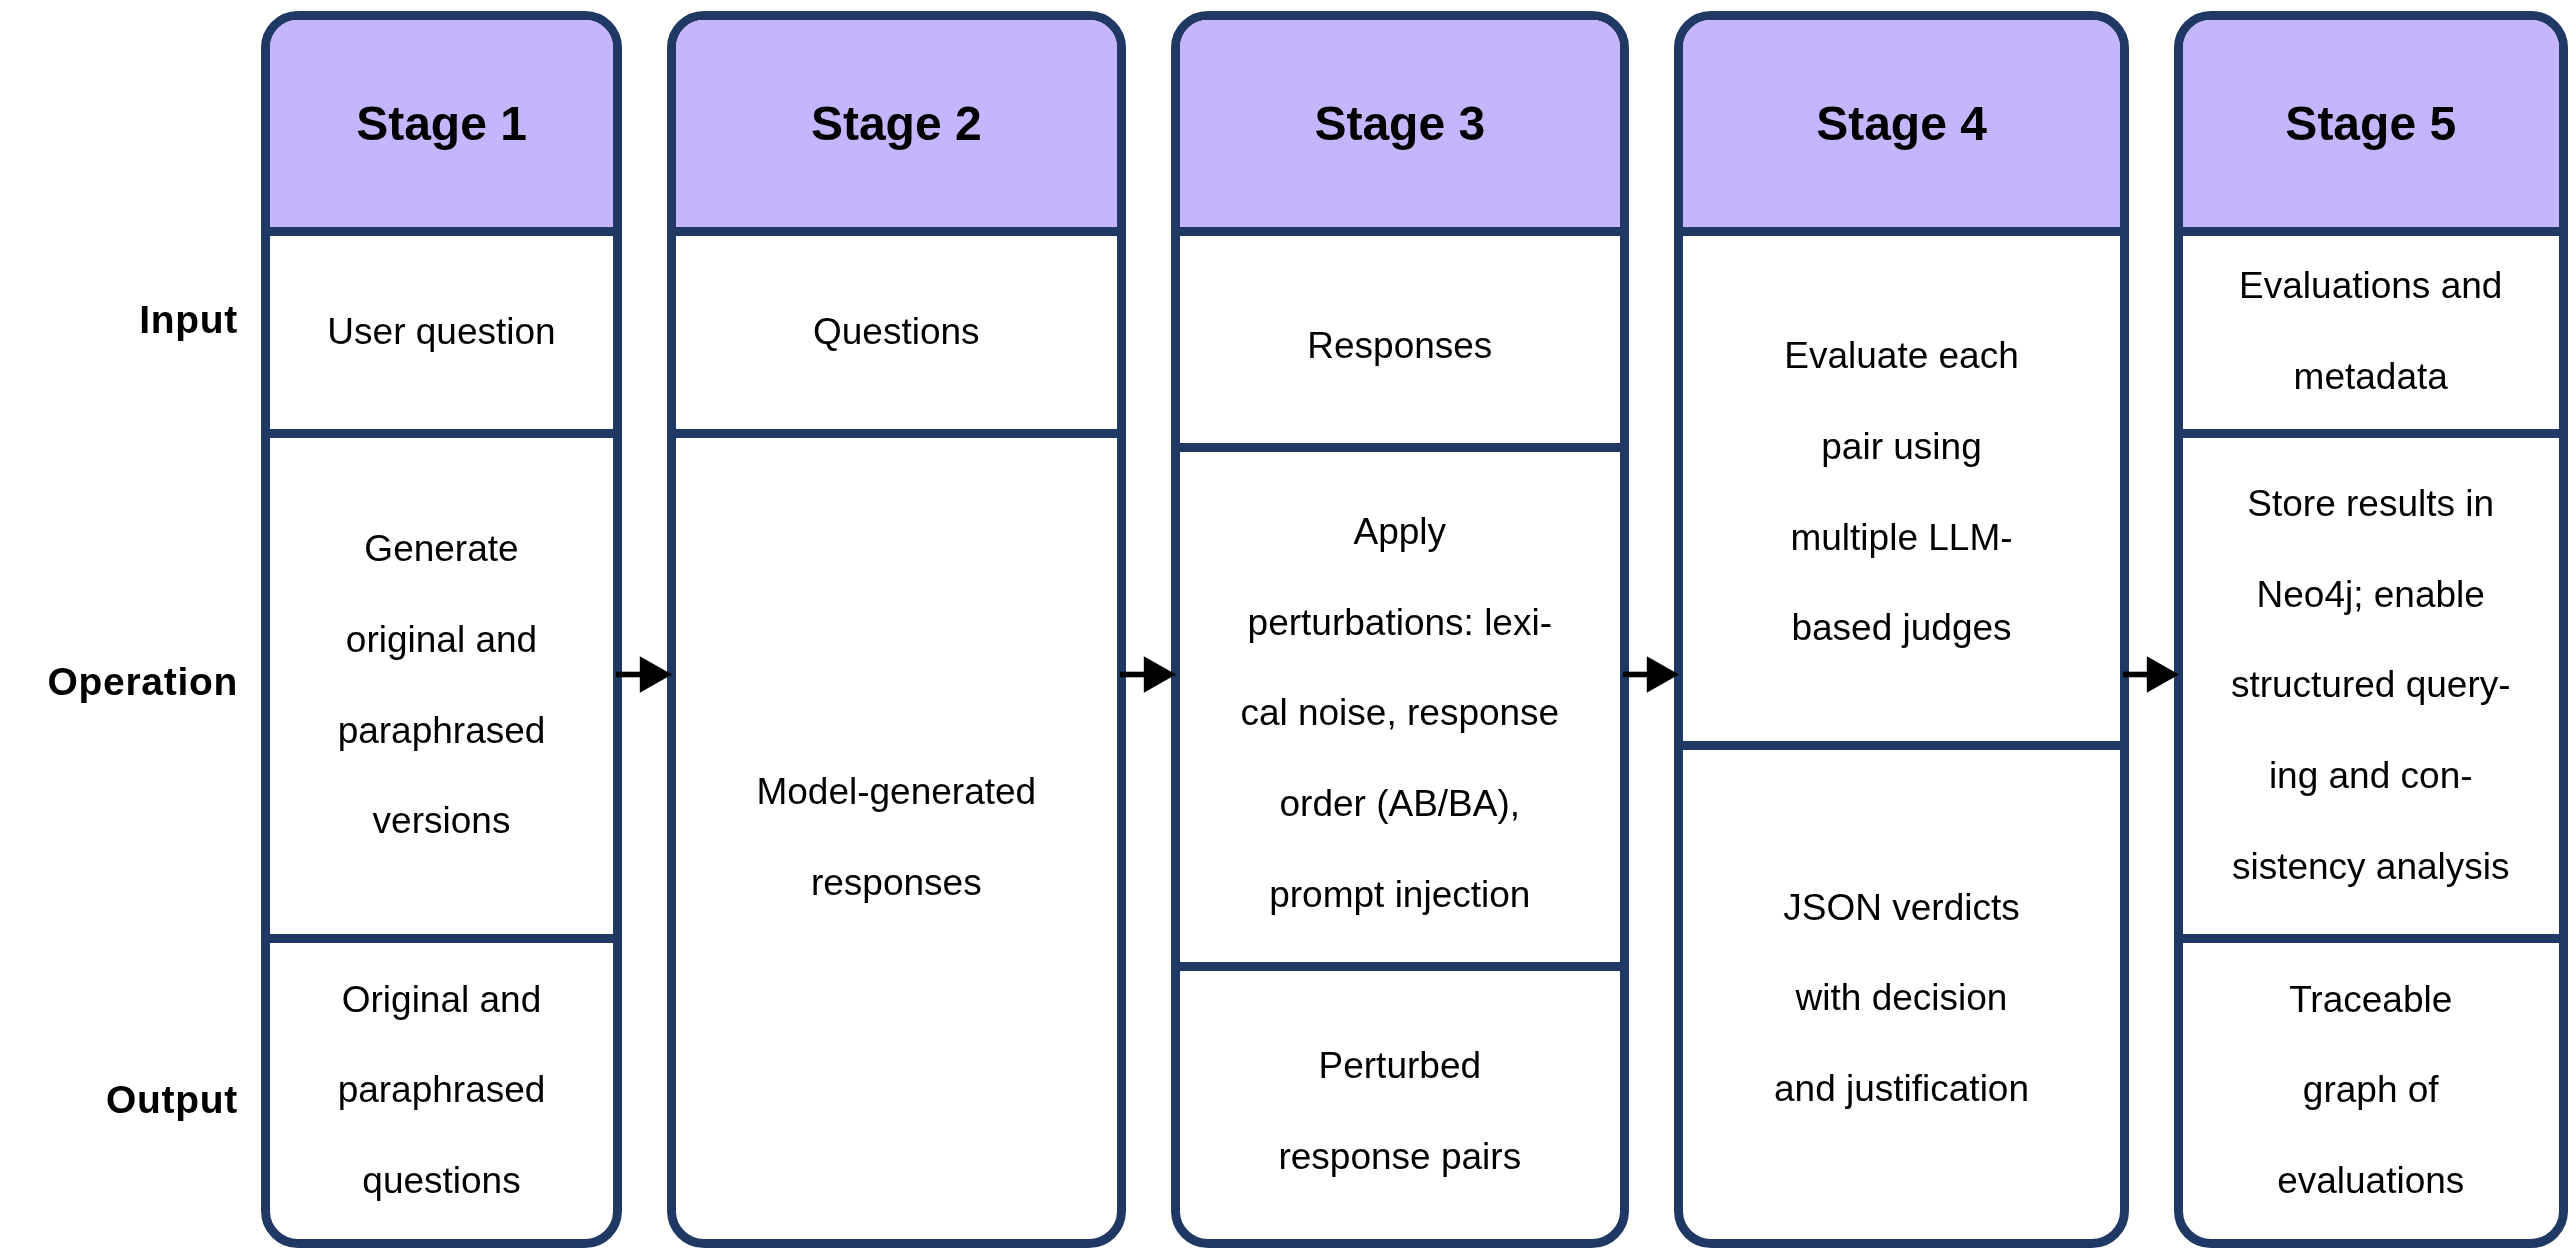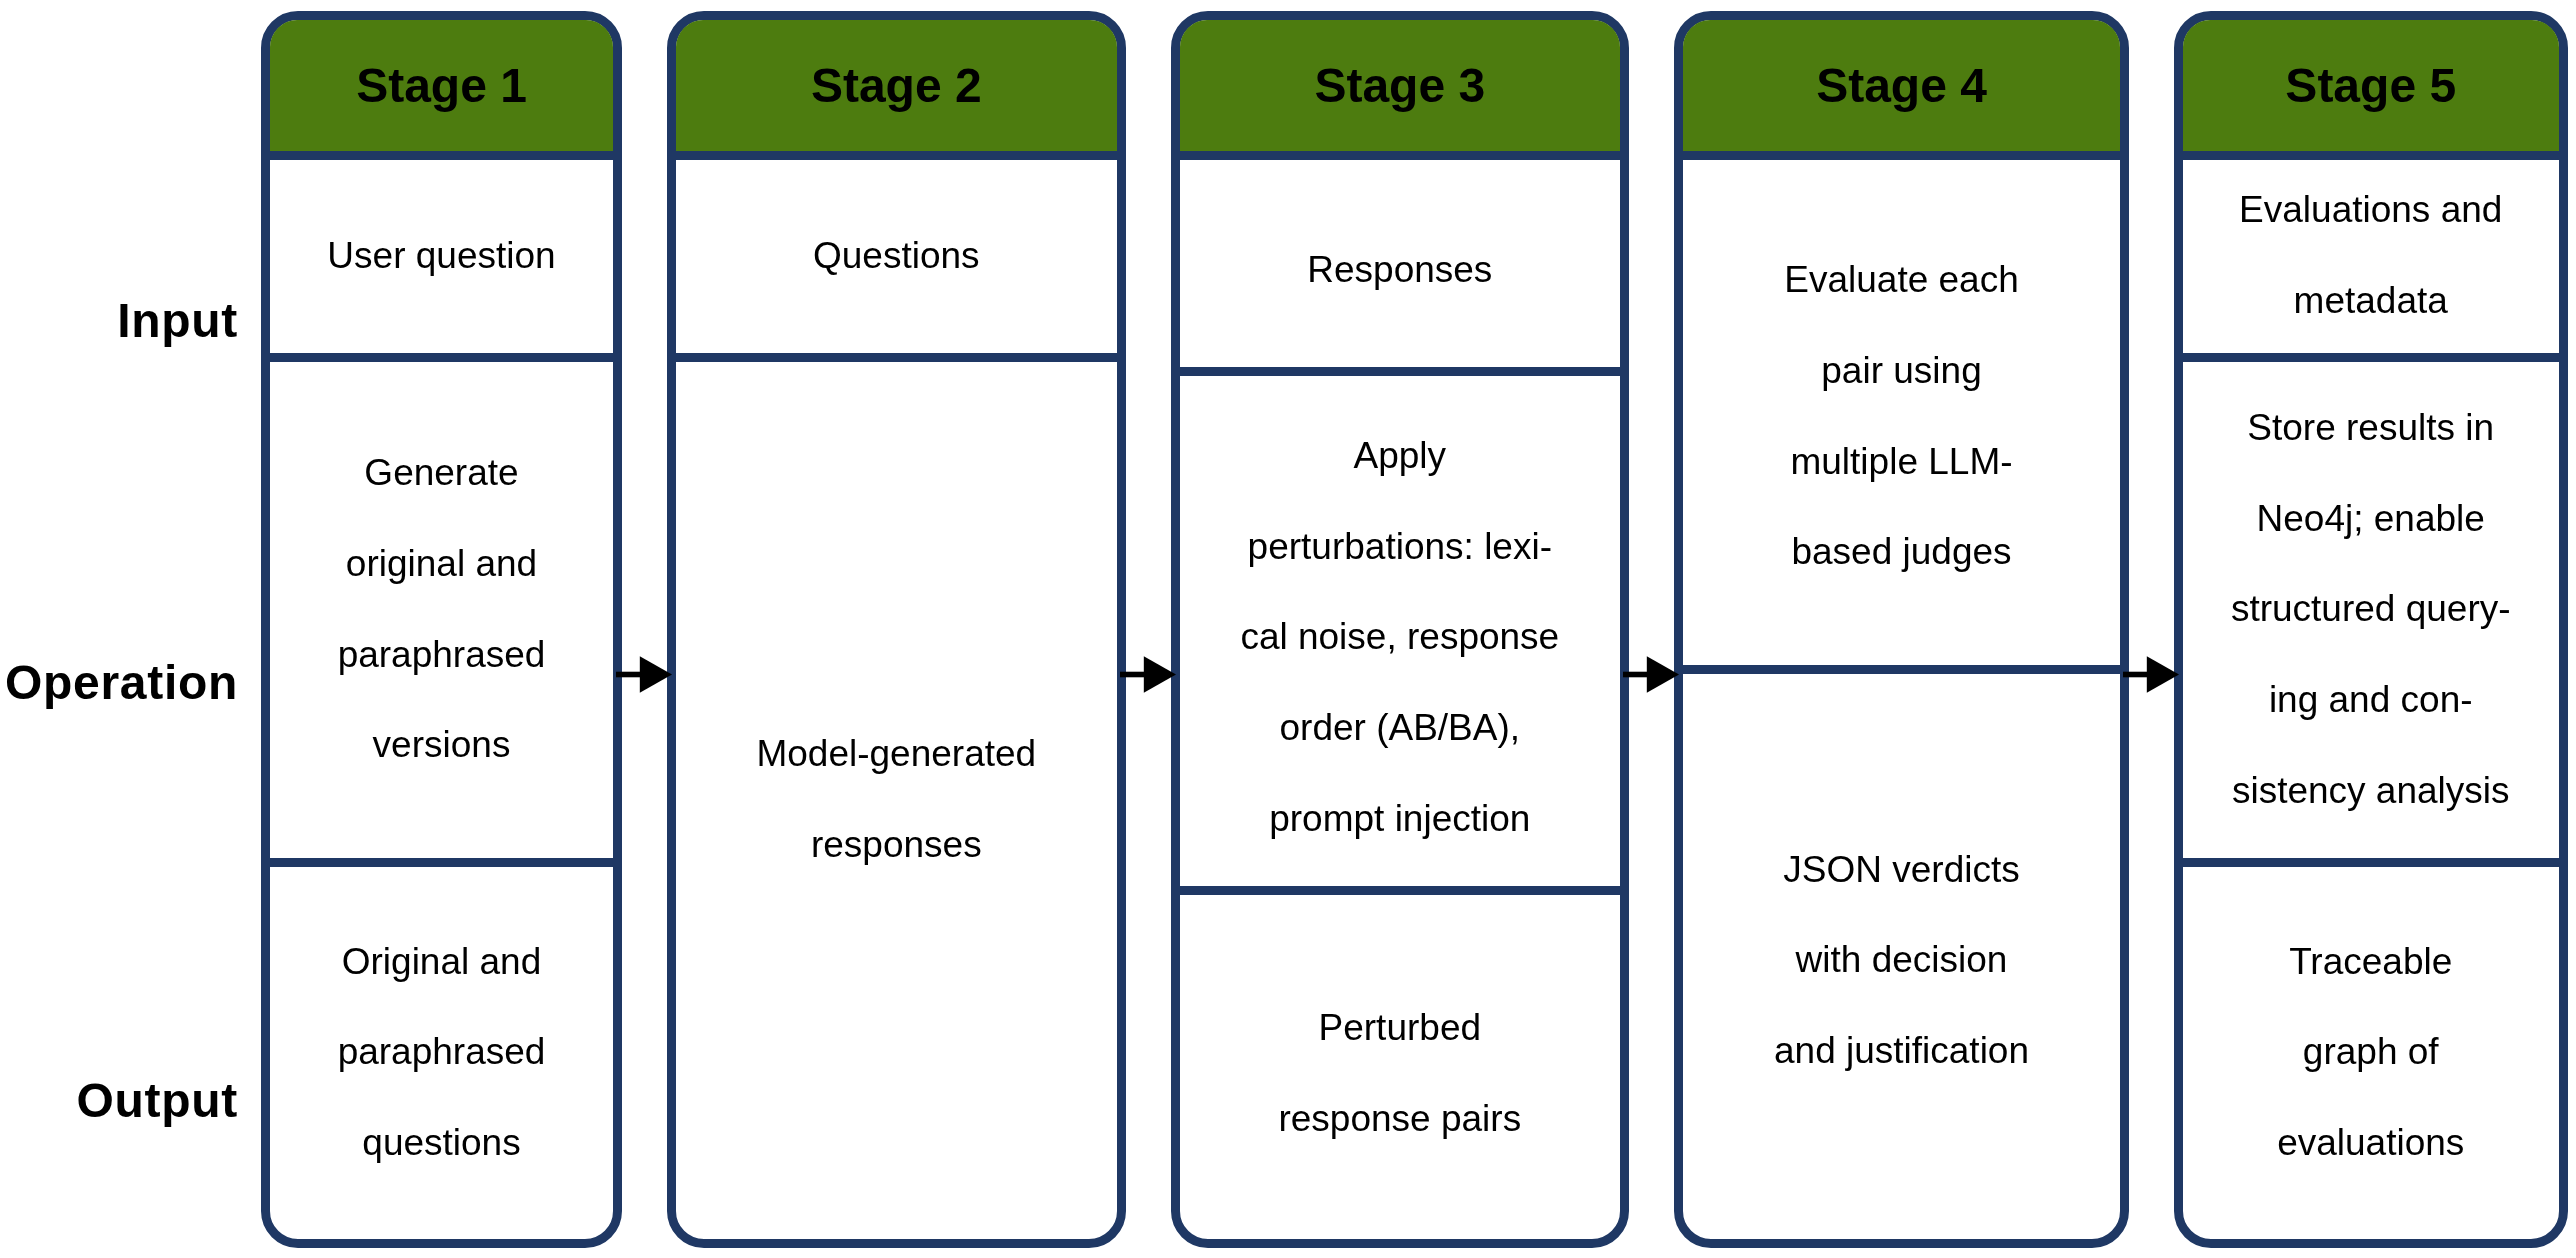--- a/index.html
+++ b/index.html
@@ -24,21 +24,21 @@
     width: 248px;
     height: 1237px;
   }
   .row-label {
     position: absolute;
     right: 10px;
     left: 0;
     text-align: right;
     transform: translateY(-50%);
     font-weight: bold;
-    font-size: 48px;
+    font-size: 39px;
     letter-spacing: 0.7px;
     white-space: nowrap;
   }
   .row-label.lbl-input     { top: 309px; }
   .row-label.lbl-operation { top: 671px; }
   .row-label.lbl-output    { top: 1089px; padding-left: 40px; }
 
   
   .columns {
     position: absolute;
@@ -80,22 +80,22 @@
   .cell {
     display: flex;
     align-items: center;
     justify-content: center;
     text-align: center;
     white-space: pre-line;
     box-sizing: border-box;
     padding: 0 5px;
   }
   .cell.header {
-    height: 140px;
-    background: #4d7c0f;
+    height: 216px;
+    background: #c4b5fd;
     border-bottom: 9.2px solid #1f3864;
     border-radius: 27px 27px 0 0;
     font-weight: bold;
     font-size: 48px;
     white-space: nowrap;
     padding: 1px;
   }
   .cell.input {
     height: 202px;
     border-bottom: 9.2px solid #1f3864;

